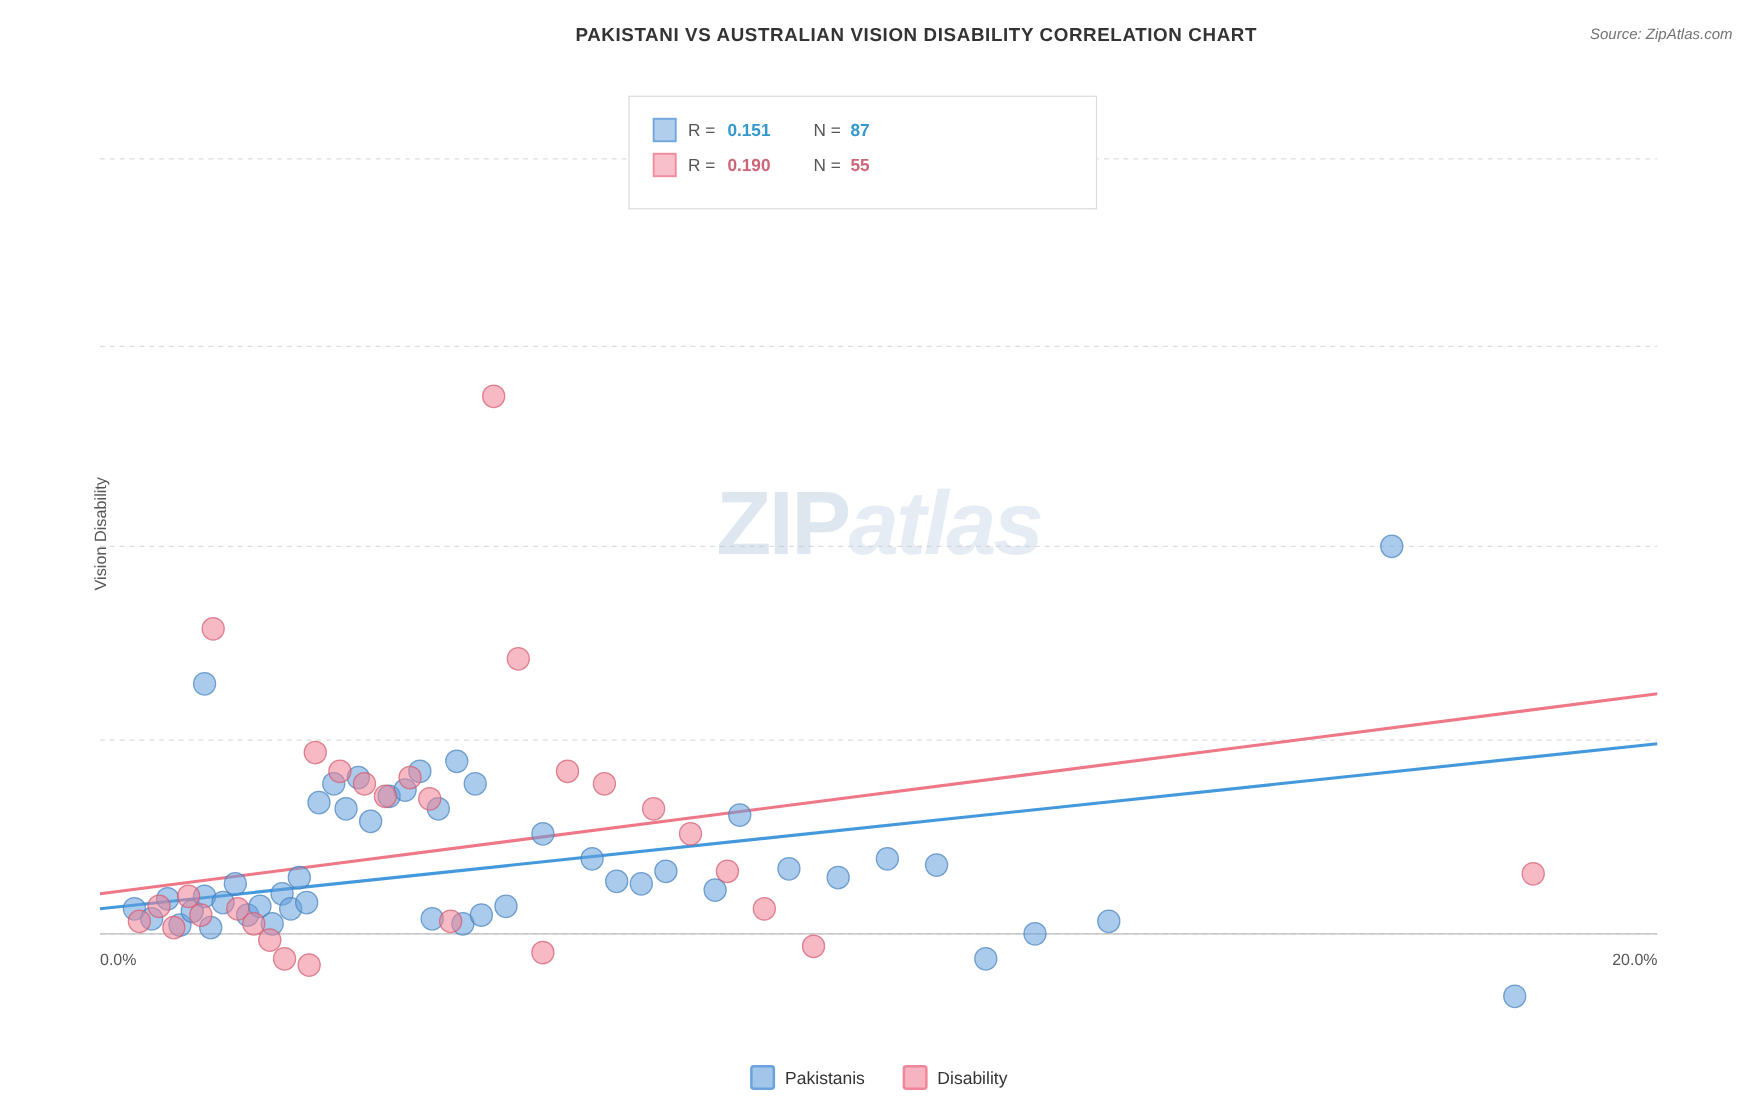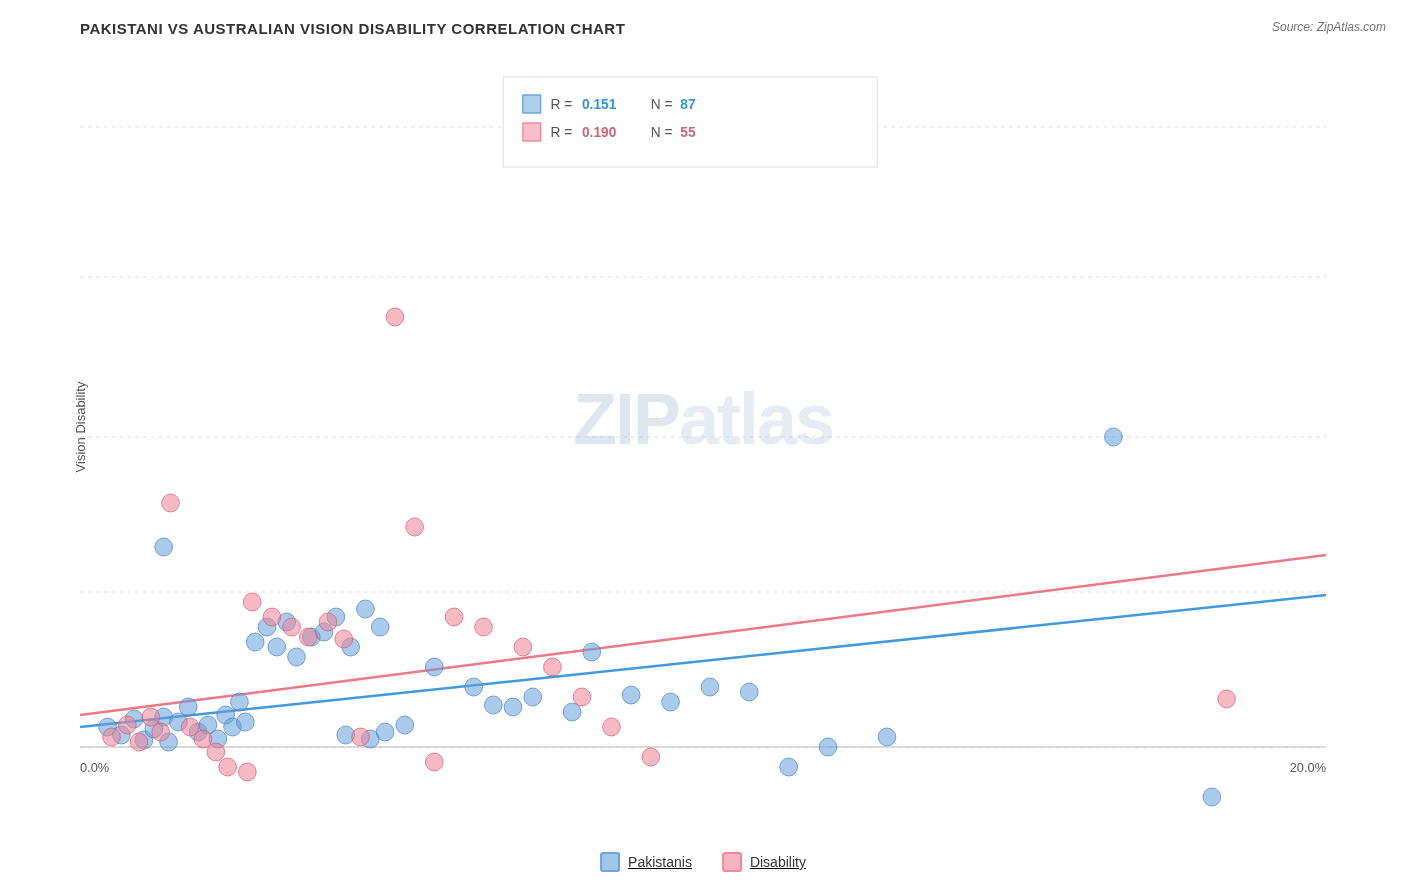--- a/index.html
+++ b/index.html
@@ -8,20 +8,21 @@
       height: 892px;
       background: #fff;
       font-family: Arial, sans-serif;
       overflow: hidden;
     }
     .chart-container {
       width: 1406px;
       height: 892px;
       position: relative;
       padding: 20px 20px 60px 20px;
+      text-align: center;
     }
     .chart-title {
       font-size: 15px;
       font-weight: bold;
       color: #333;
       text-transform: uppercase;
       letter-spacing: 0.5px;
       margin-bottom: 10px;
       padding-left: 60px;
     }
@@ -53,39 +54,39 @@
       color: rgba(180, 200, 220, 0.35);
       pointer-events: none;
       white-space: nowrap;
       letter-spacing: -2px;
     }
     .watermark span.zip {
       color: rgba(160, 185, 210, 0.35);
     }
     .watermark span.atlas {
       color: rgba(180, 200, 220, 0.35);
+      font-style: italic;
     }
     .y-axis-label {
       position: absolute;
       left: -45px;
       top: 50%;
       transform: translateY(-50%) rotate(-90deg);
       font-size: 13px;
       color: #555;
       white-space: nowrap;
     }
     .legend {
       position: absolute;
       bottom: 20px;
       left: 50%;
       transform: translateX(-50%);
       display: flex;
       gap: 30px;
       align-items: center;
-      text-decoration: underline;
     }
     .legend-item {
       display: flex;
       align-items: center;
       gap: 8px;
       font-size: 14px;
       color: #333;
     }
     .legend-box {
       width: 20px;

